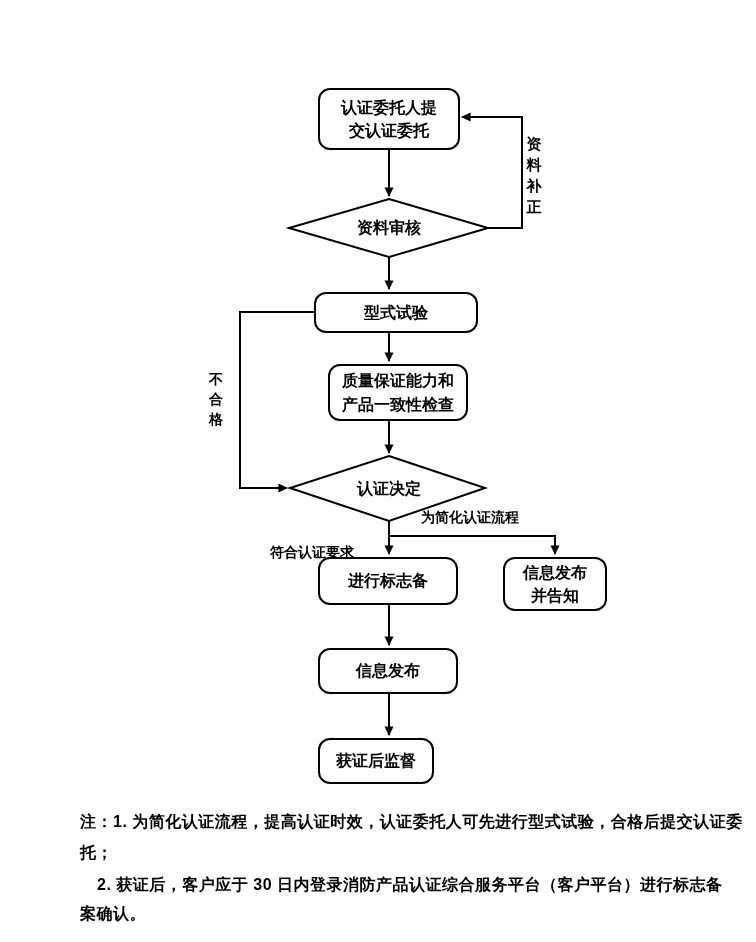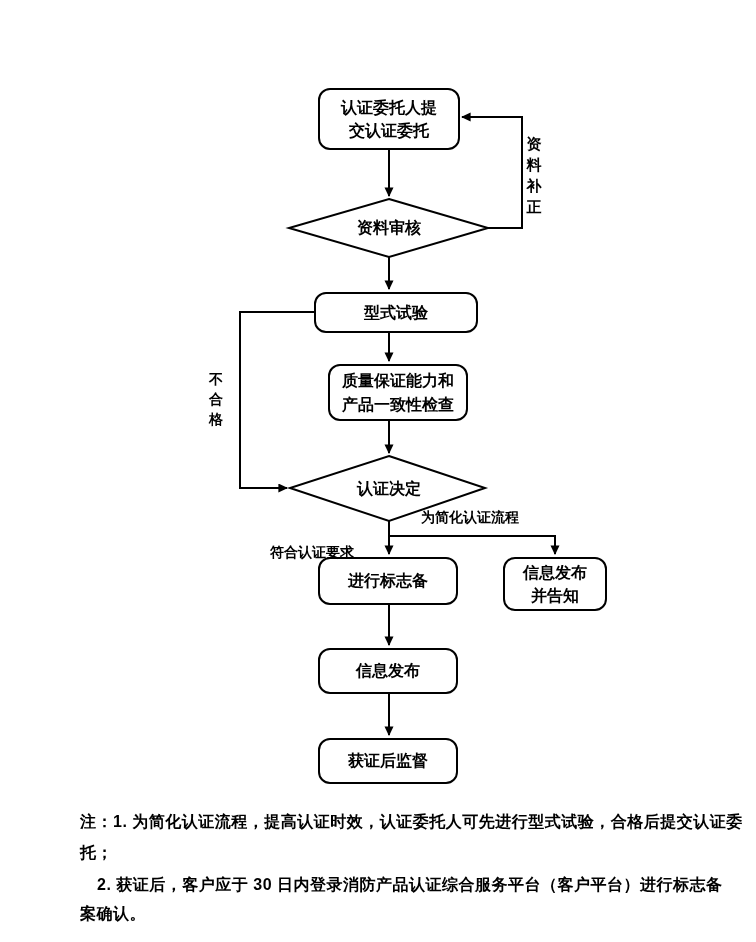--- a/index.html
+++ b/index.html
@@ -79,21 +79,21 @@
 
   <div class="dlabel" style="left:319px; top:479px; width:140px;">认证决定</div>
 
   <div class="node" style="left:318px; top:557px; width:140px; height:48px;">进行标志备</div>
 
   <div class="node" style="left:503px; top:557px; width:104px; height:54px;">信息发布
 并告知</div>
 
   <div class="node" style="left:318px; top:648px; width:140px; height:46px;">信息发布</div>
 
-  <div class="node" style="left:318px; top:738px; width:140px; height:46px;">获证后监督</div>
+  <div class="node" style="left:318px; top:738px; width:116px; height:46px;">获证后监督</div>
 
   <div class="vlabel" style="left:524px; top:133px;">资
 料
 补
 正</div>
 
   <div class="vlabel" style="left:206px; top:369px; line-height:20px; font-size:14px;">不
 合
 格</div>
 

